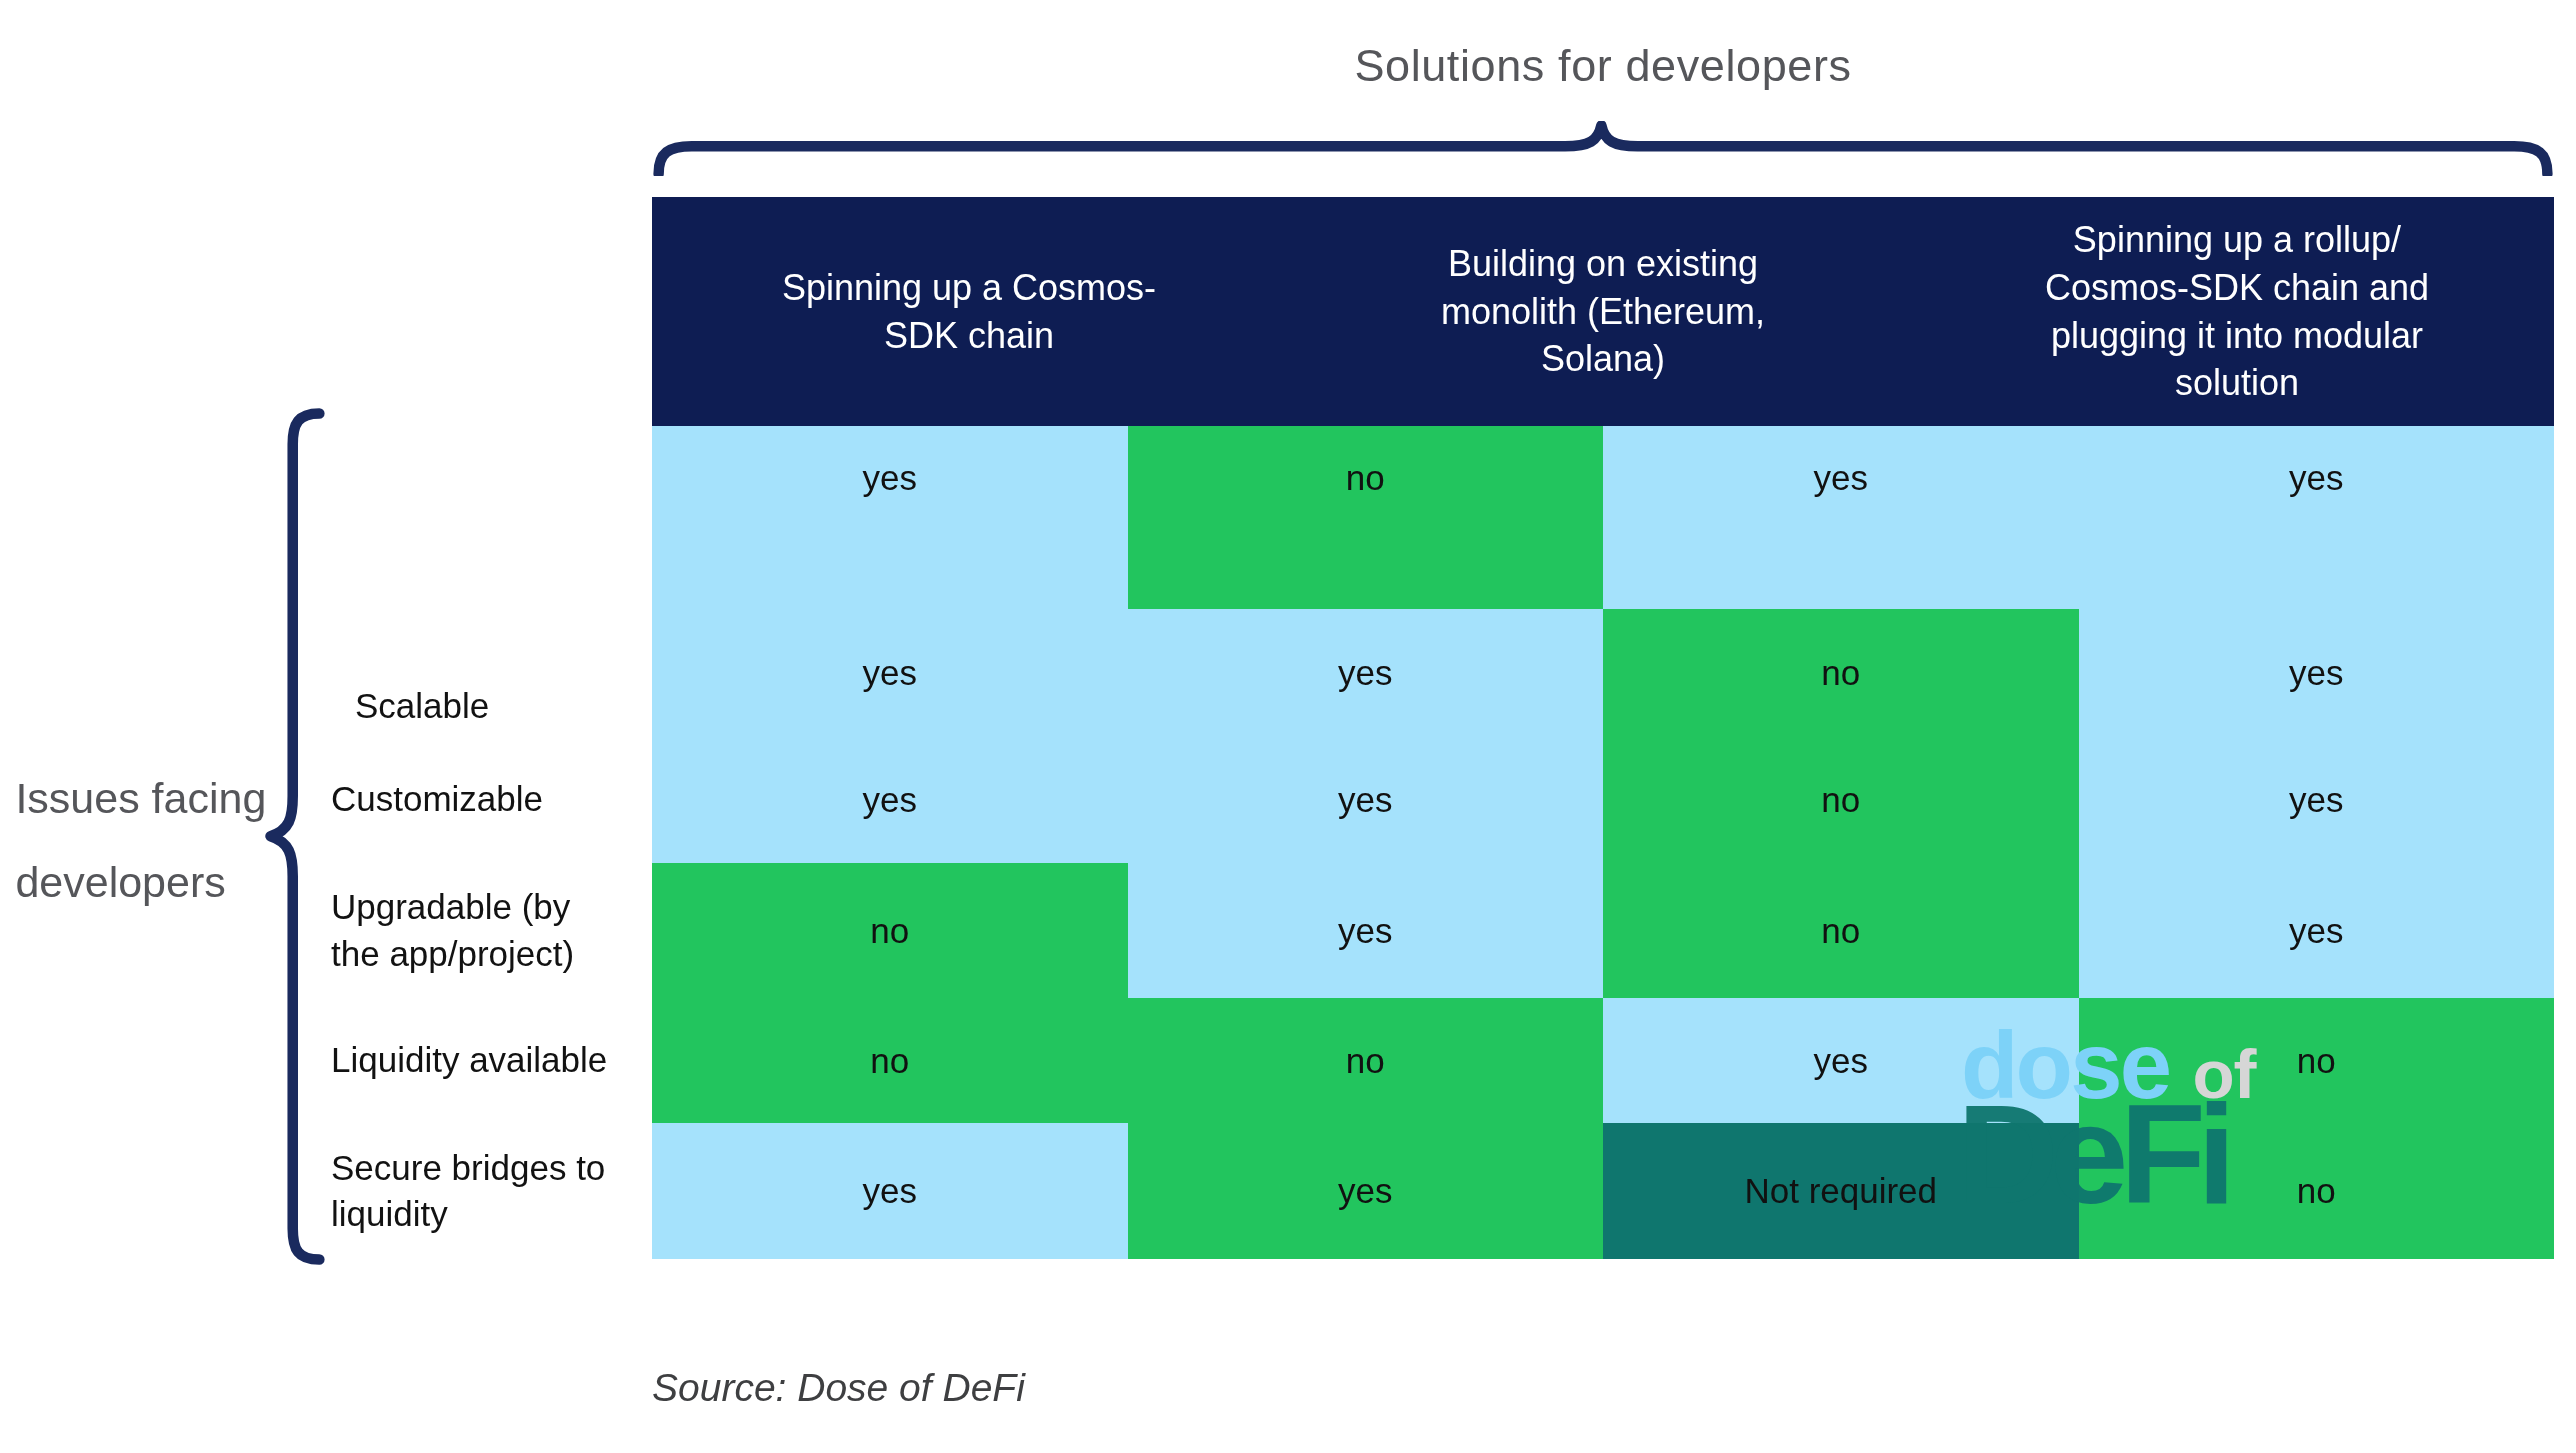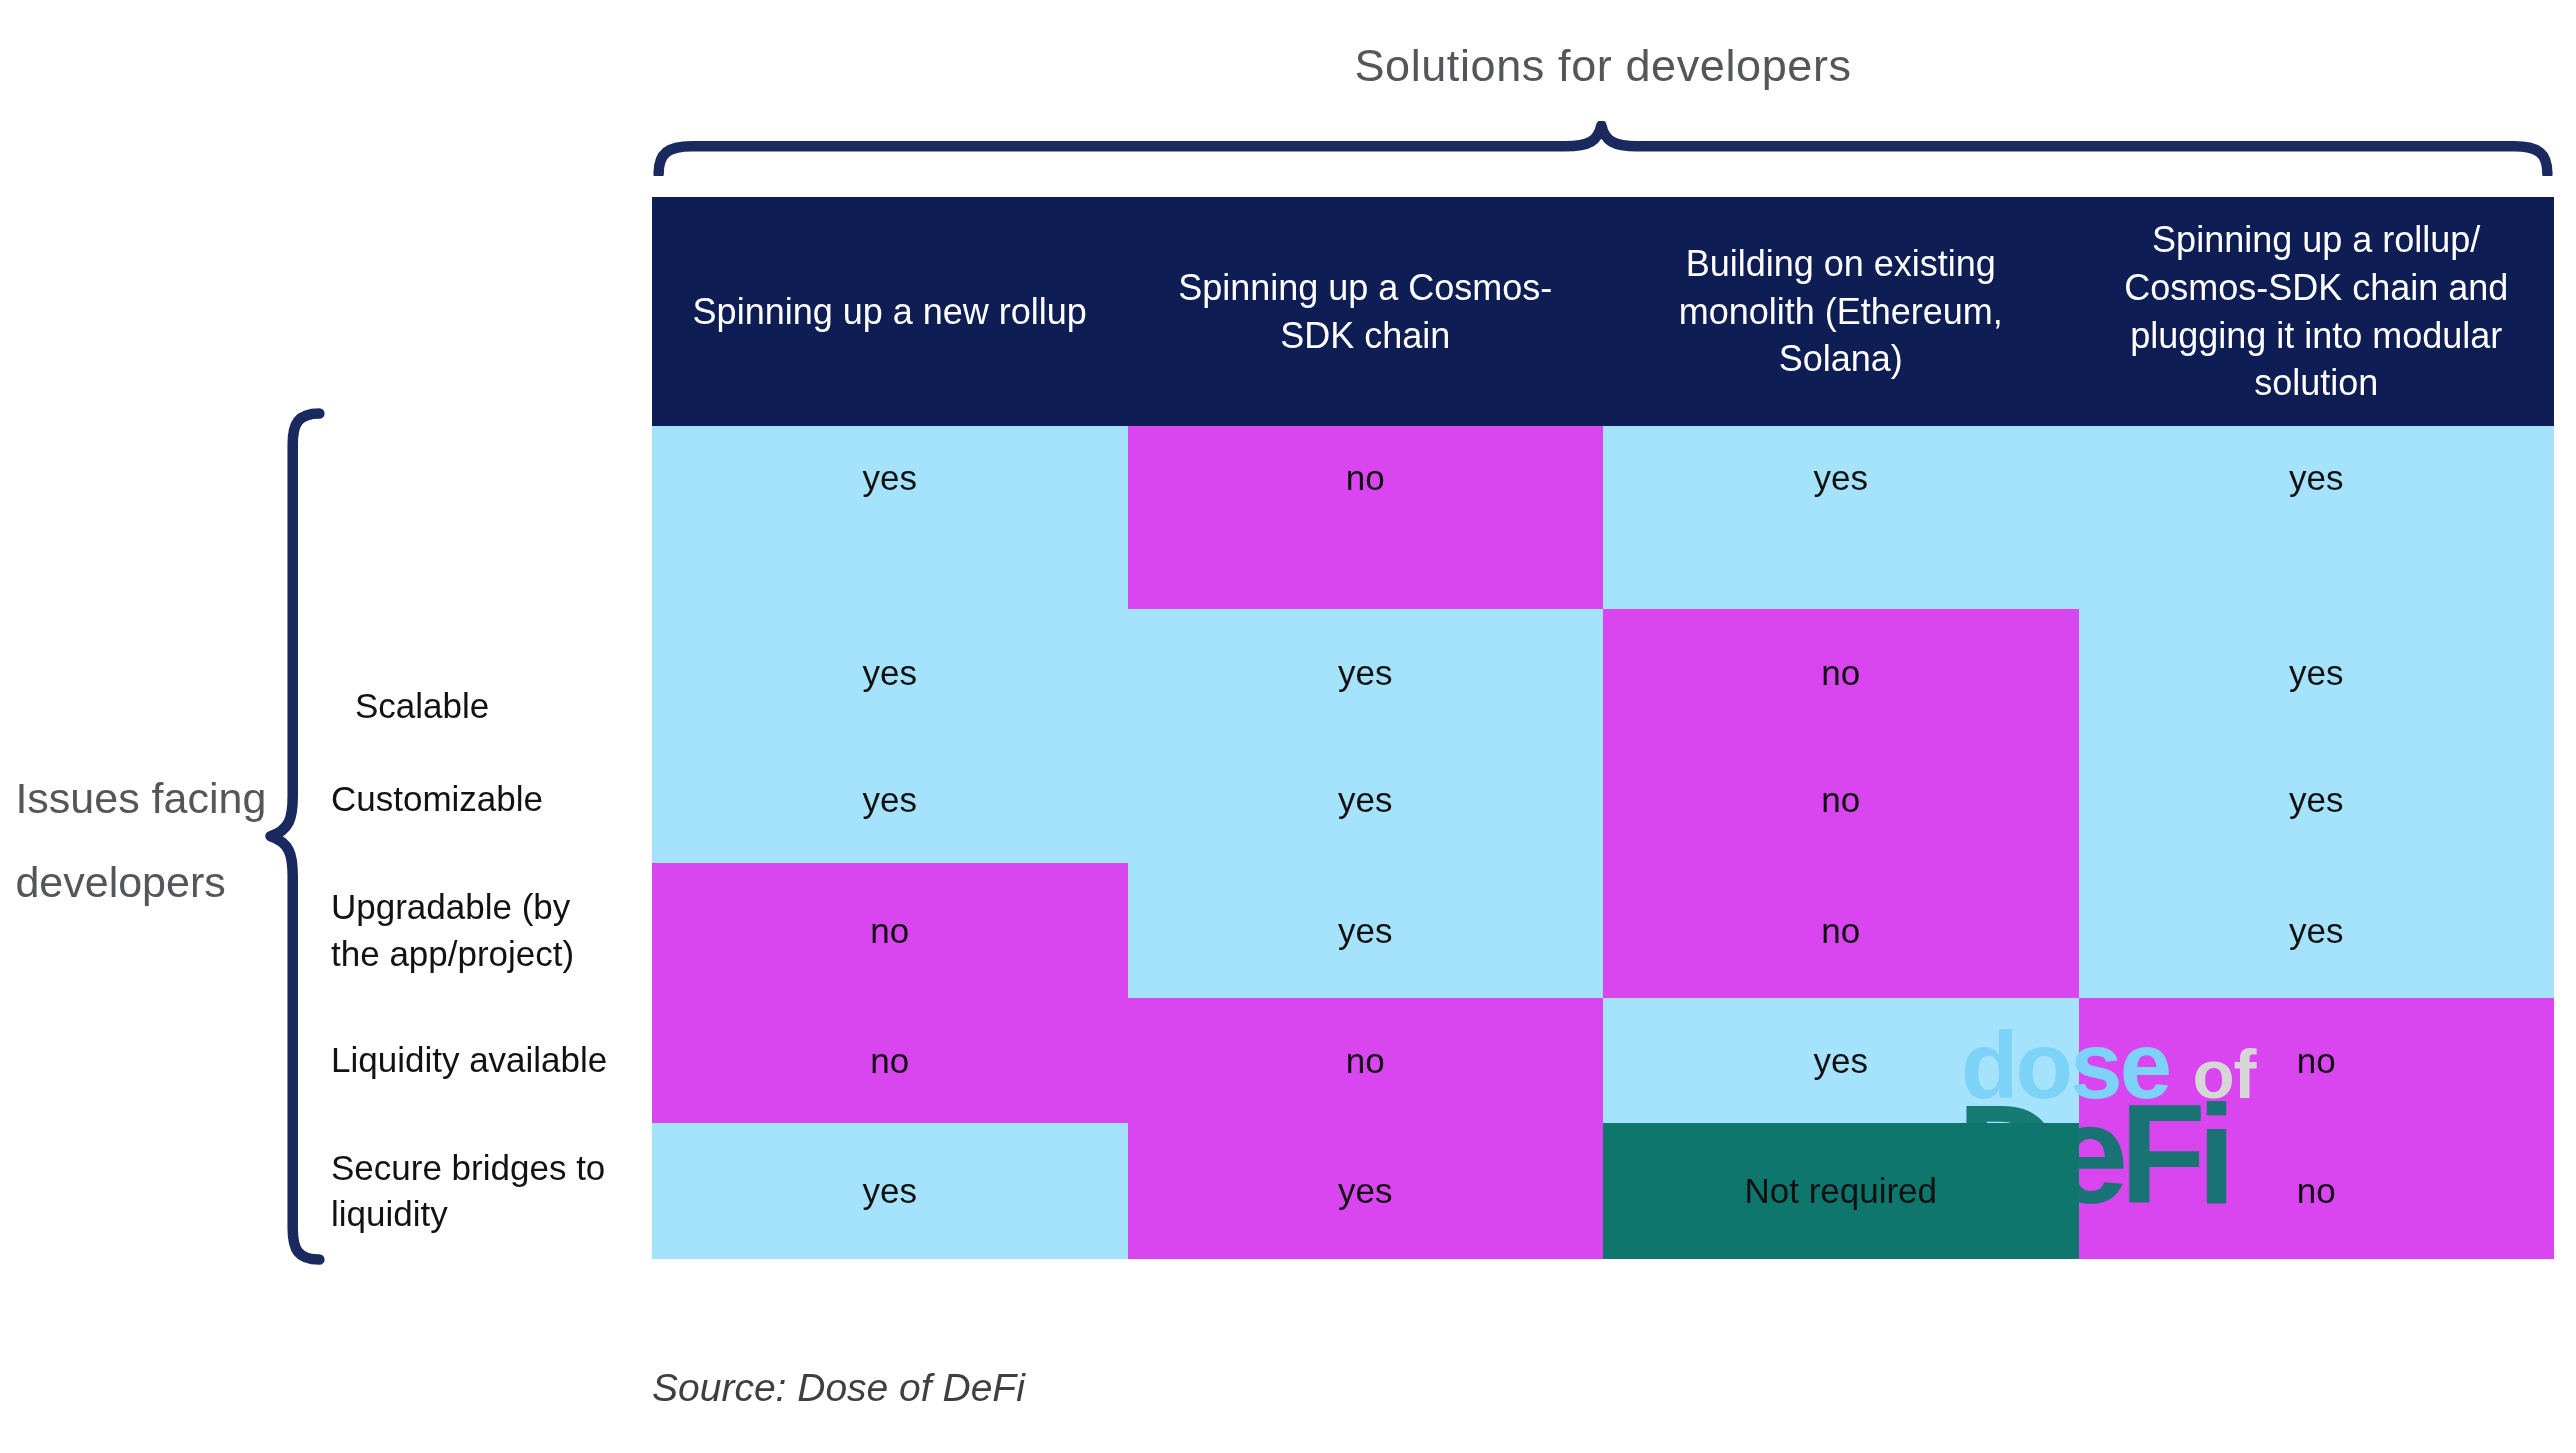--- a/index.html
+++ b/index.html
@@ -55,21 +55,21 @@
   .cell {
     flex: 1 1 0;
     display: flex;
     align-items: center;
     justify-content: center;
     font-size: 35px;
     color: #111111;
   }
   .row-first .cell { align-items: flex-start; padding-top: 32px; }
   .hl-on   { background: #a5e2fc; }
-  .hl-off  { background: #d946ef; }
+  .hl-off  { background: #22c55e; }
   .hl-pale { background: #0f766e; }
   .row-label {
     position: absolute;
     left: 331px; width: 331px;
     display: flex;
     align-items: center;
     font-size: 35px;
     line-height: 1.32;
     color: #121212;
     white-space: pre-line;
@@ -121,21 +121,20 @@
     <path d="M 98 10 C 60 10 50 28 50 66 L 50 704 C 50 744 44 766 10 777
              C 44 788 50 810 50 850 L 50 1489 C 50 1527 60 1545 98 1545" fill="none" stroke="#1a2a5e" stroke-width="19" stroke-linecap="round" stroke-linejoin="round"></path>
   </svg>
 
   <div class="issues-label">
     <div>Issues facing</div>
     <div>developers</div>
   </div>
 
   <div class="header-band">
-    <div class="hcell">Spinning up a new rollup</div>
     <div class="hcell">Spinning up a Cosmos-
 SDK chain</div>
     <div class="hcell">Building on existing
 monolith (Ethereum,
 Solana)</div>
     <div class="hcell">Spinning up a rollup/
 Cosmos-SDK chain and
 plugging it into modular
 solution</div>
   </div>

